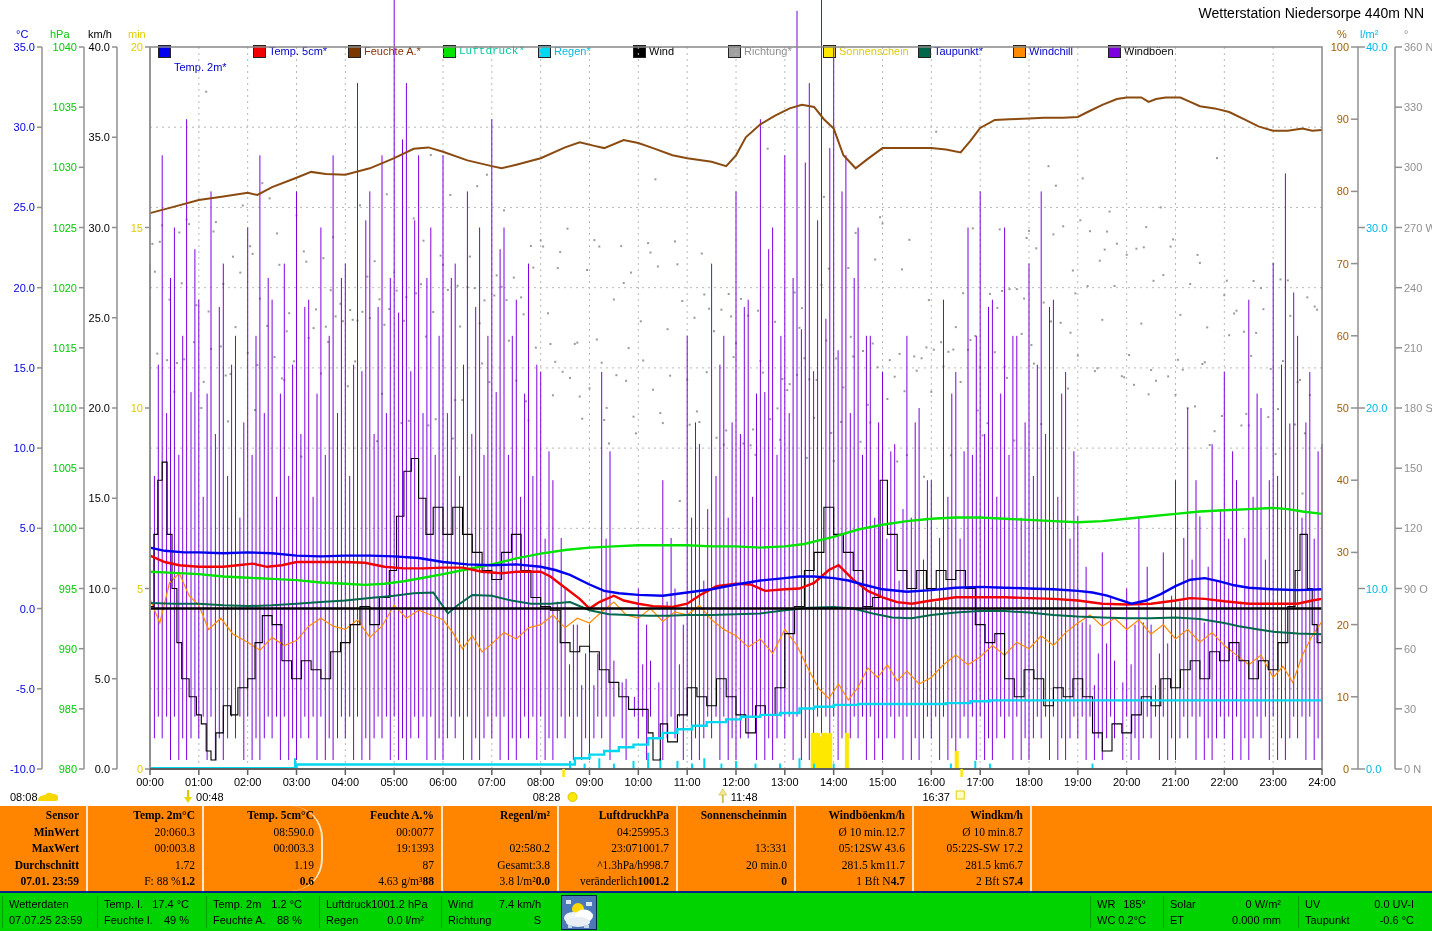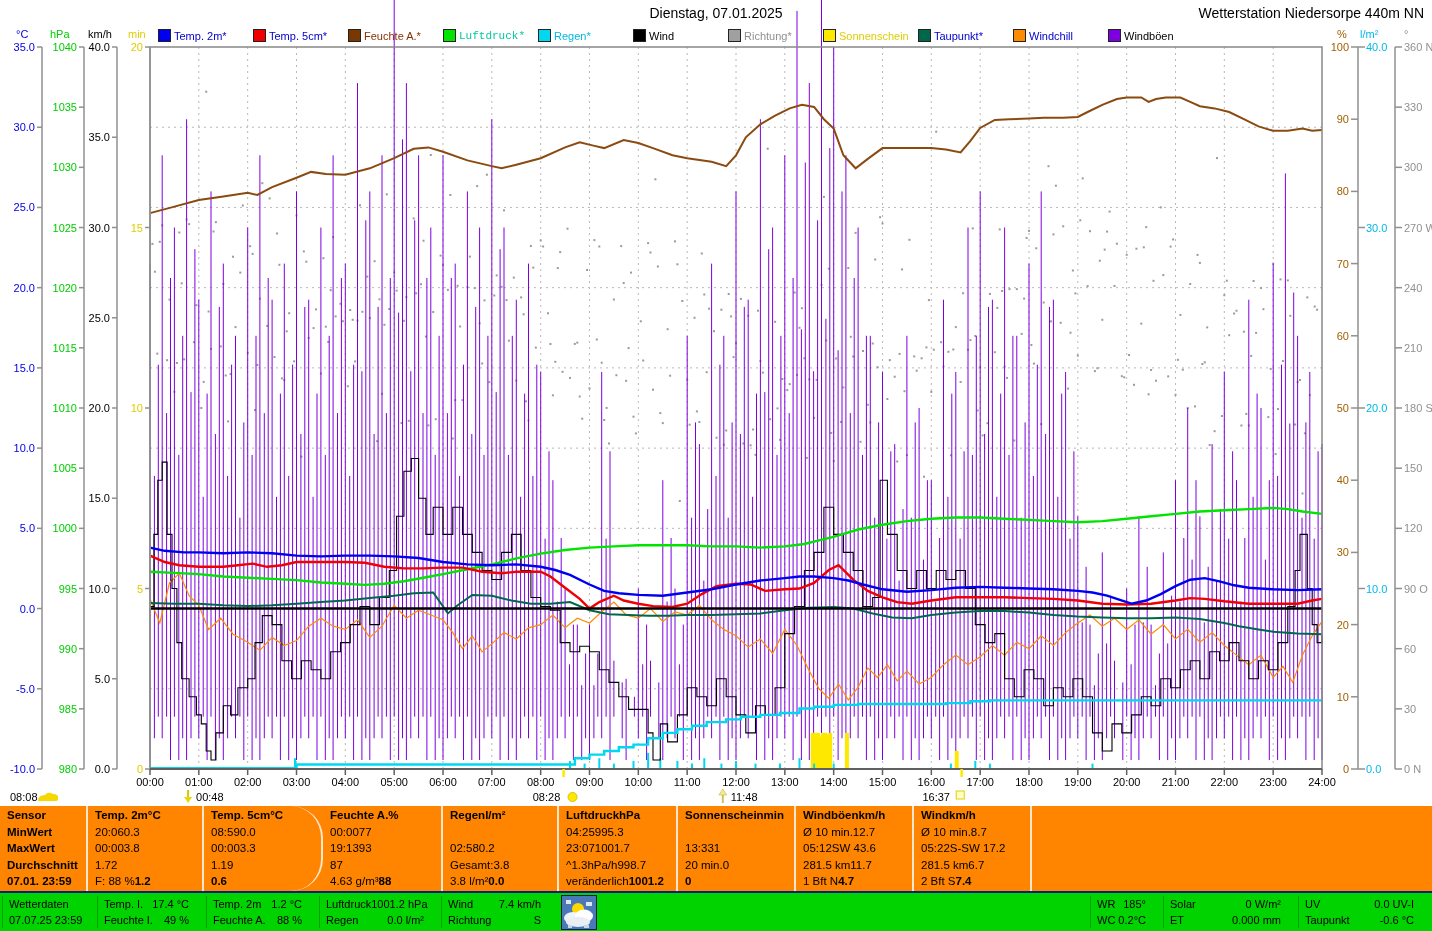--- a/index.html
+++ b/index.html
@@ -15,51 +15,50 @@
   .u-hpa{left:50px;color:#00cc00;}
   .u-kmh{left:88px;color:#000;}
   .u-min{left:128px;color:#e0cc00;}
   .u-pct{left:1337px;color:#a06000;}
   .u-lm2{left:1360px;color:#00b8e8;}
   .u-deg{left:1404px;color:#909090;}
   svg.chart{position:absolute;top:0;left:0;}
   
   .stats-table{position:absolute;top:806px;left:0;width:1432px;height:85px;background:#ff8400;display:flex;font-size:11.5px;}
   .st-col{flex:0 0 auto;border-right:2px solid rgba(255,255,255,.8);box-sizing:border-box;padding-top:1px;}
-  .st-cell{height:16.5px;line-height:16.5px;display:flex;justify-content:flex-start;padding:0 7px;white-space:nowrap;overflow:hidden;}
+  .st-cell{height:16.5px;line-height:16.5px;display:flex;justify-content:flex-end;padding:0 7px;white-space:nowrap;overflow:hidden;font-family:Liberation Serif, serif;}
   .st-hdr{font-weight:bold;}
   .st-lblcol .st-cell{font-weight:bold;}
   .st-bold{font-weight:bold;}
   .st-fill{flex:1 1 auto;}
   
   .status-bar{position:absolute;top:891px;left:0;width:1432px;height:40px;background:#00d300;
               border-top:2px solid #002288;box-sizing:border-box;font-size:11px;}
   .sb-sec{position:absolute;top:3px;height:32px;border-left:1px solid #00a000;padding-left:6px;box-sizing:border-box;}
   .sb-row{height:16px;line-height:16px;display:flex;justify-content:space-between;padding-right:16px;white-space:nowrap;}
   .sb-icon{position:absolute;top:2px;width:36px;height:35px;border:1px solid #002244;box-sizing:border-box;}
 </style>
 </head>
 <body>
 
 <div class="app">
-  <div class="page-title">Dienstag, 07.01.2025</div>
   <div class="station-name">Wetterstation Niedersorpe 440m NN</div>
 
   <span class="axis-unit u-temp">°C</span>
   <span class="axis-unit u-hpa">hPa</span>
   <span class="axis-unit u-kmh">km/h</span>
   <span class="axis-unit u-min">min</span>
   <span class="axis-unit u-pct">%</span>
   <span class="axis-unit u-lm2">l/m²</span>
   <span class="axis-unit u-deg">°</span>
 
   <div class="legend">
       <div class="legend-item">
         <span class="sw" style="background: rgb(0, 0, 240);"></span>
-        <span style="color: rgb(0, 0, 204);">Temp. 2m*</span>
+        <span style="color: rgb(0, 0, 204); margin-top: 32px;">Temp. 2m*</span>
       </div>
       <div class="legend-item">
         <span class="sw" style="background: rgb(240, 0, 0);"></span>
         <span style="color: rgb(0, 0, 204);">Temp. 5cm*</span>
       </div>
       <div class="legend-item">
         <span class="sw" style="background: rgb(122, 56, 0);"></span>
         <span style="color: rgb(138, 48, 0);">Feuchte A.*</span>
       </div>
       <div class="legend-item">

